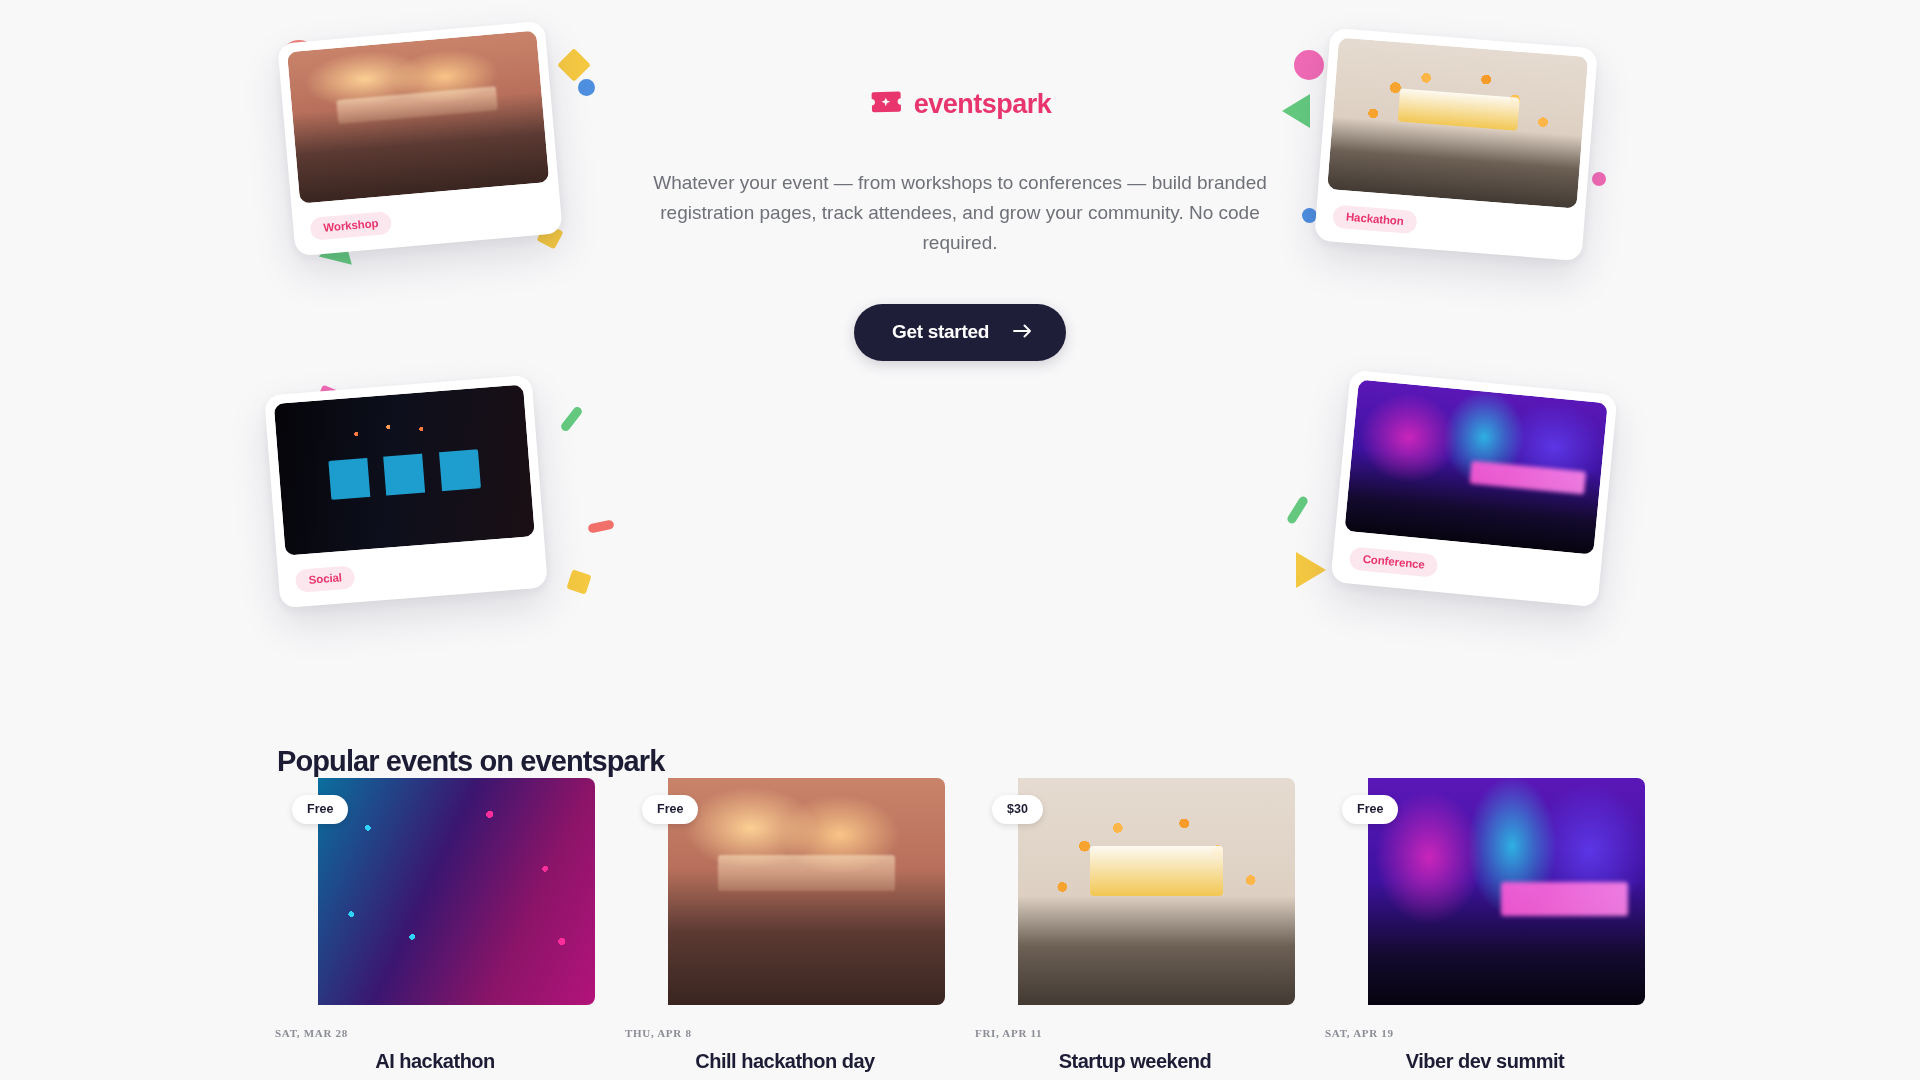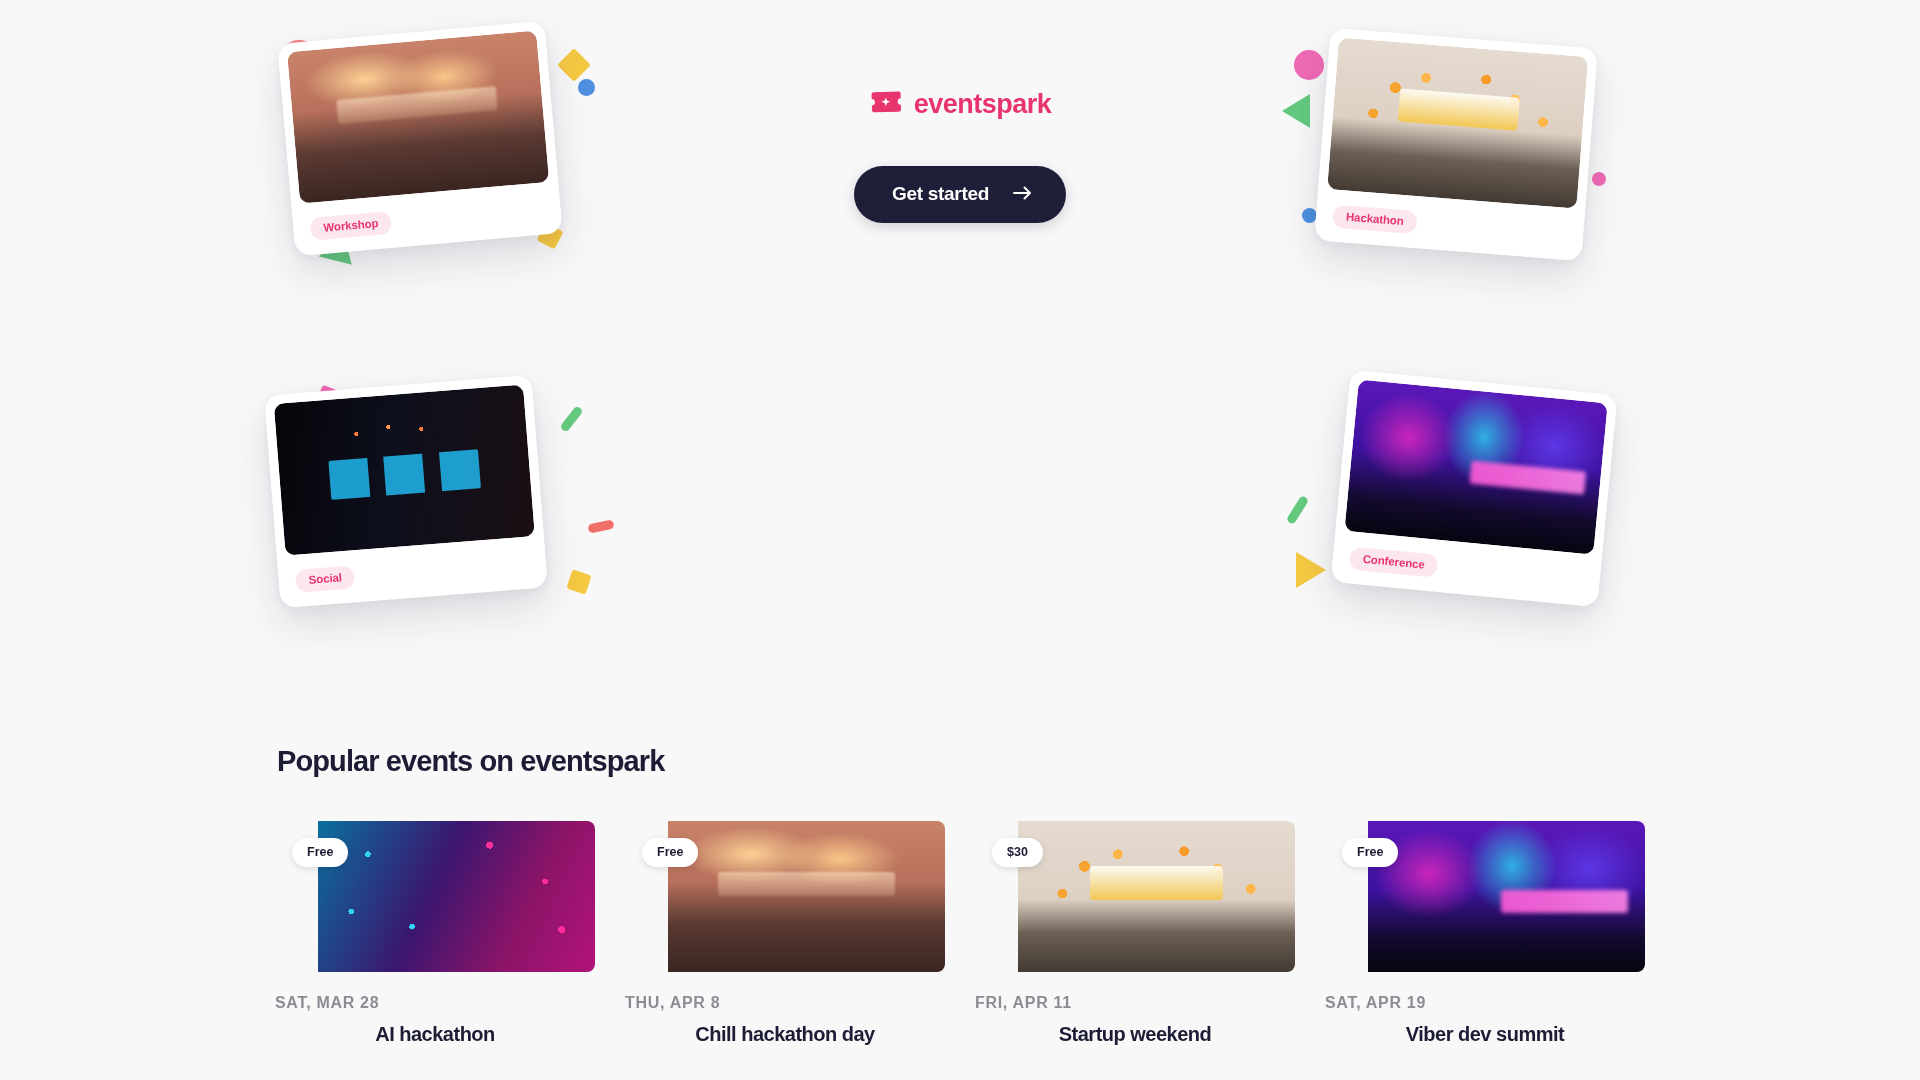--- a/index.html
+++ b/index.html
@@ -150,39 +150,40 @@
   .shape { position:absolute; }
   .dot { border-radius:50%; }
 
   
   .popular {
     position:absolute; left:0; top:745px; width:1920px;
   }
   .popular-inner { width:1370px; margin:0 auto; }
   .section-title {
     font-size:29px; font-weight:800; color:#1d1c35;
-    letter-spacing:-0.9px; margin-bottom:43px; padding-left:2px;
+    letter-spacing:-0.9px; padding-left:2px;
   }
   .grid { display:flex; gap:30px; }
   .event-card { width:full; flex:1 1 0; cursor:pointer; }
   .event-thumb {
-    position:relative; width:100%; height:151px;
+    position:relative; width:100%; height:227px;
     border-radius:8px; overflow:hidden;padding-left:43px;
   }
   .price-badge {
     position:absolute; left:17px; top:17px; z-index:3;
     background:#ffffff; color:#1d1c35;
     font-size:12.5px; font-weight:700;
     padding:7px 15px 8px; border-radius:999px;
     box-shadow:0 2px 6px rgba(0,0,0,.12);
   }
   .event-date {
     margin-top:22px;
-    font-size:16px; font-weight:700; color:#8b8d95;
+    font-size:11px; font-weight:700; color:#8b8d95;
     letter-spacing:0.7px;
+    font-family:Liberation Serif, serif;
   }
   .event-title {
     margin-top:11px;
     font-size:20px; font-weight:800; color:#1d1c35;
     letter-spacing:-0.5px;
     text-align:center;
   }
   .img-ai {
     width:100%; height:100%;
     background:
@@ -264,20 +265,21 @@
         <span class="ticket-icon">
           <svg width="34" height="23" viewBox="0 0 34 23" fill="none">
             <path d="M2.6 3.2 C2.6 2.1 3.5 1.2 4.6 1.2 L29.6 0.6 C30.7 0.6 31.6 1.5 31.6 2.6 L31.7 7.3 C29.9 7.4 28.5 8.9 28.6 10.7 C28.6 12.5 30.1 13.9 31.9 13.8 L32 18.6 C32 19.7 31.1 20.6 30 20.7 L5 21.3 C3.9 21.3 3 20.4 3 19.3 L2.9 14.6 C4.7 14.5 6.1 13 6 11.2 C6 9.4 4.5 8 2.7 8.1 Z" fill="#e8356d"></path>
             <path d="M16.8 6.4 L18.0 9.6 L21.2 10.8 L18.0 12.0 L16.8 15.2 L15.6 12.0 L12.4 10.8 L15.6 9.6 Z" fill="#ffffff"></path>
           </svg>
         </span>
         <span class="brand-name">eventspark</span>
       </div>
 
 
+      <p class="sub">Whatever your event — from workshops to conferences — build branded registration pages, track attendees, and grow your community. No code required.</p>
 
       <div class="cta-wrap">
         <button class="cta">
           <span>Get started</span>
           <span class="arrow">
             <svg width="19" height="14" viewBox="0 0 19 14" fill="none">
               <path d="M1 7 H17 M11.5 1.5 L17 7 L11.5 12.5" stroke="#ffffff" stroke-width="1.9" stroke-linecap="round" stroke-linejoin="round"></path>
             </svg>
           </span>
         </button>

